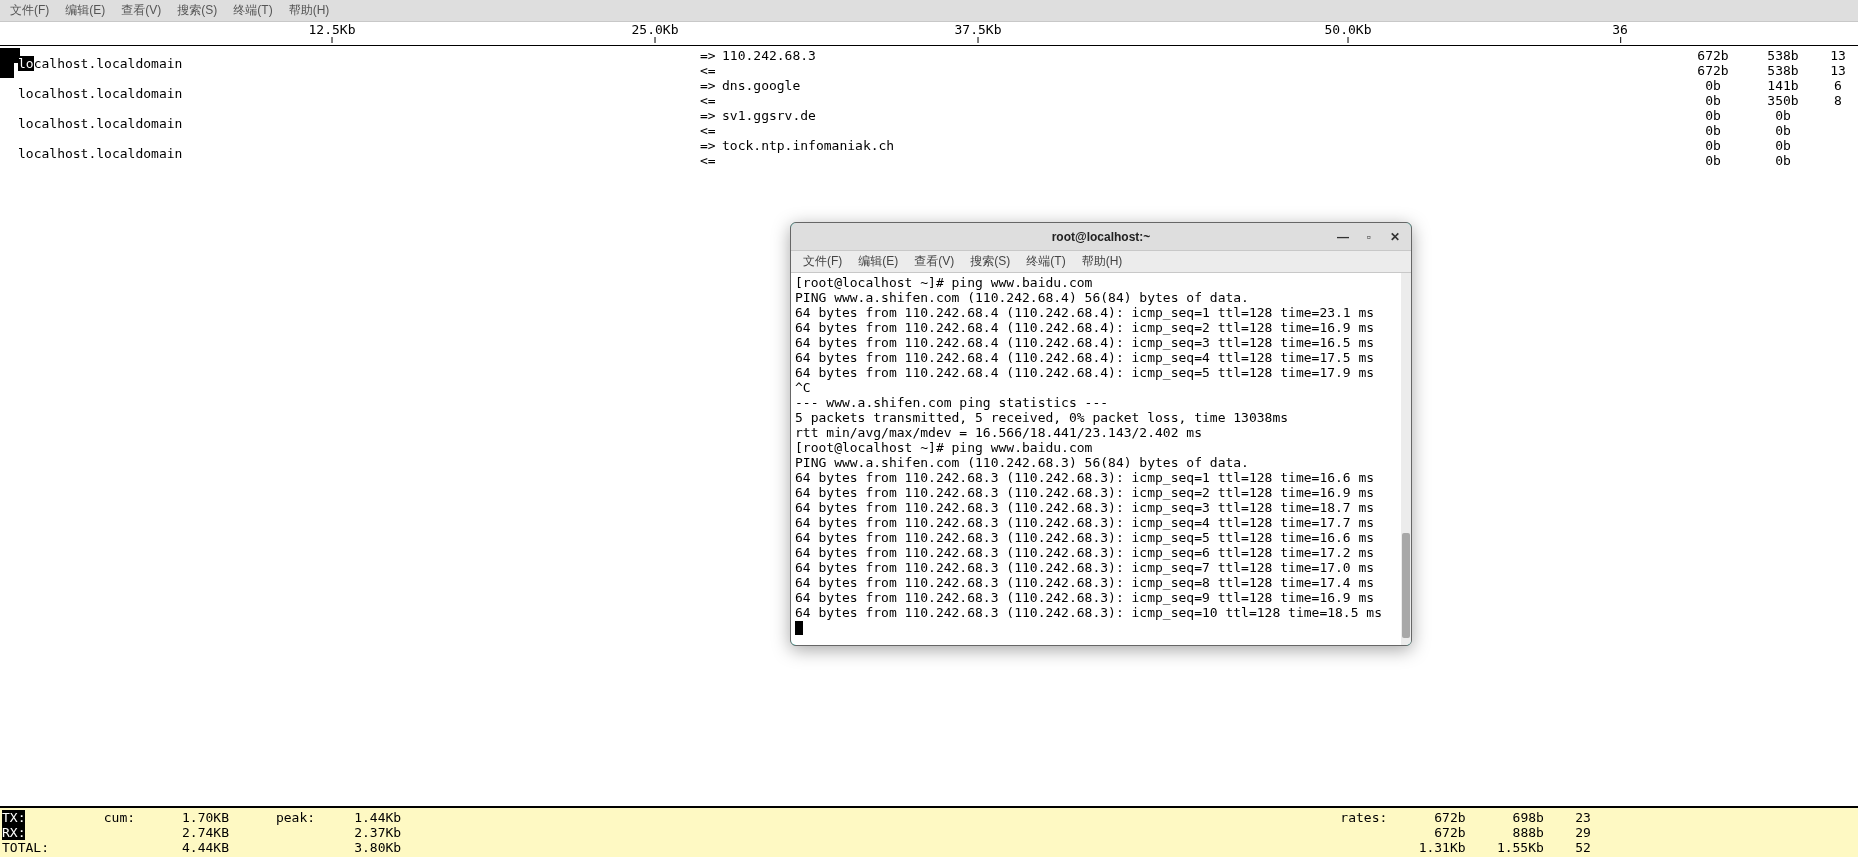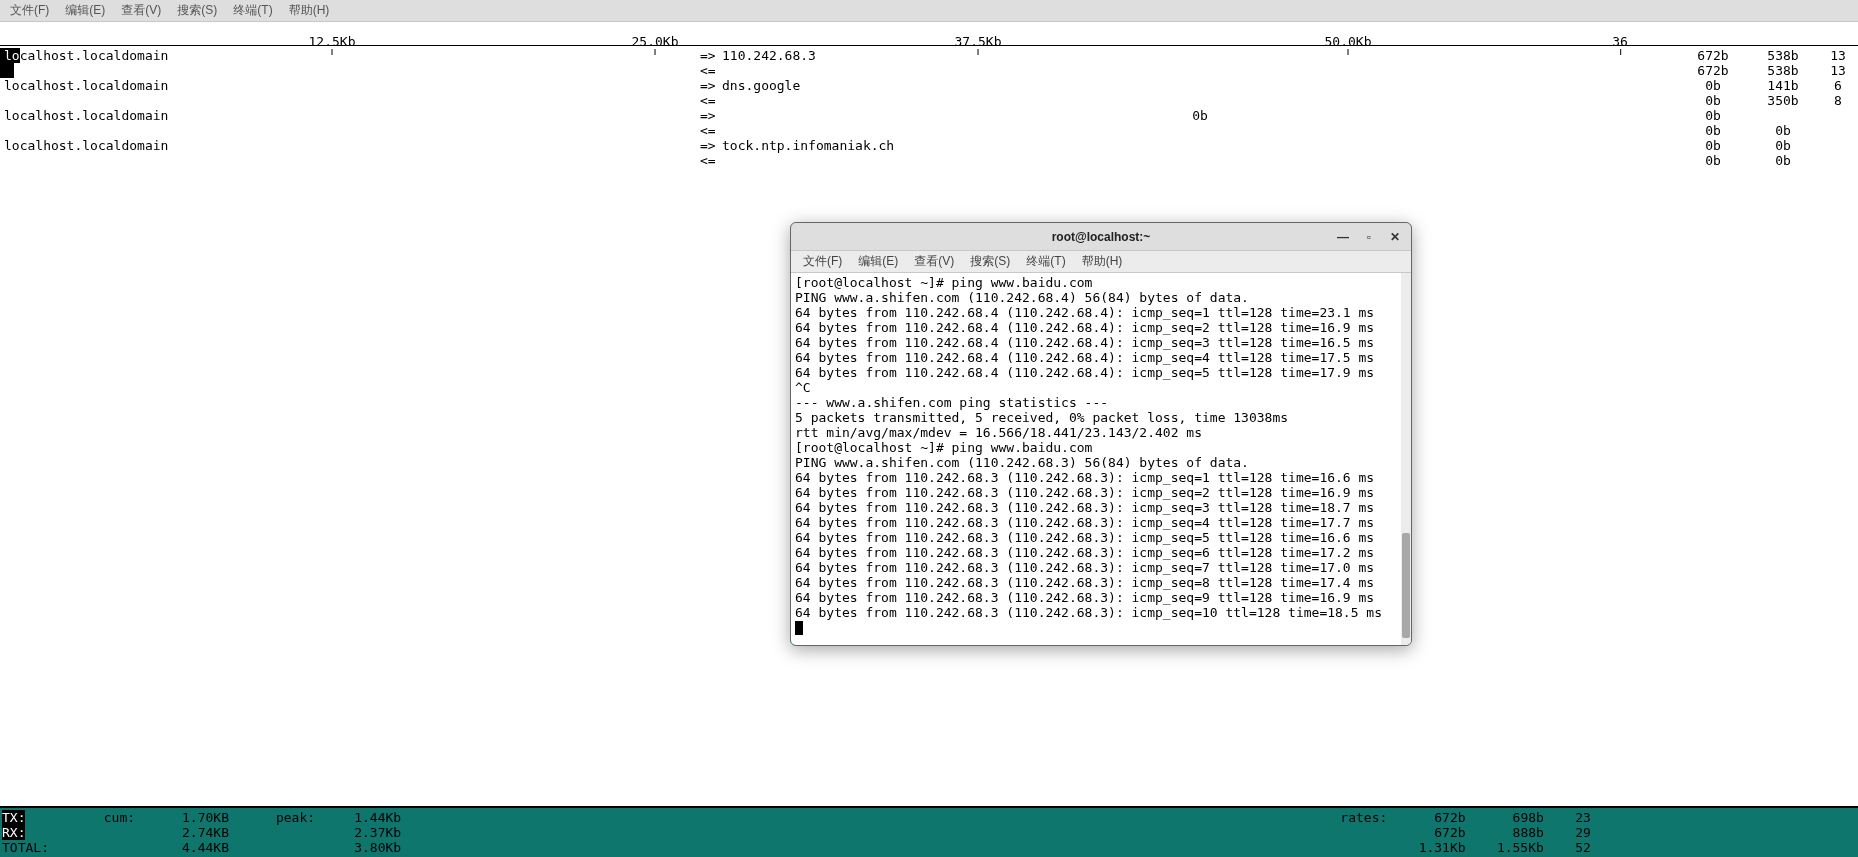--- a/index.html
+++ b/index.html
@@ -27,21 +27,21 @@
     color: #555;
   }
   .menubar span { padding: 2px 6px; cursor: default; }
   
   .scale-wrap { position: relative; height: 24px; border-bottom: 1px solid #000; }
   .scale-tick {
     position: absolute;
     top: 0;
     font-size: 13px;
     transform: translateX(-50%);
-    padding-top: 12px;
+    padding-top: 0;
     white-space: nowrap;
   }
   .scale-tick::after {
     content: "";
     position: absolute;
     left: 50%;
     bottom: -6px;
     width: 1px;
     height: 6px;
     background: #000;
@@ -49,37 +49,37 @@
   
   .conns { position: relative; padding-top: 2px; }
   .conn-row {
     display: grid;
     grid-template-columns: 700px 22px 1fr 70px 70px 40px;
     height: 15px;
     line-height: 15px;
     white-space: pre;
     position: relative;
   }
-  .conn-row .src { padding-left: 4px; }
+  .conn-row .src { padding-left: 18px; margin-top: 8px; }
   .conn-row .dir { text-align: left; }
   .conn-row .dst { }
   .conn-row .c1, .conn-row .c2, .conn-row .c3 { text-align: center; }
   .bar {
     position: absolute;
     left: 0; top: 0; bottom: 0;
     background: #000;
     z-index: -1;
   }
   .inv { background:#000; color:#fff; }
   
   .totals {
     position: absolute;
     left: 0; right: 0; bottom: 0;
     border-top: 2px solid #000;
-    background: #0f766e;
+    background: #fef9c3;
     padding: 2px 2px 2px 2px;
     white-space: pre;
     line-height: 15px;
   }
   .tot-line { display:flex; }
   
   .termwin {
     position: absolute;
     left: 790px;
     top: 222px;
@@ -166,21 +166,21 @@
     <div class="scale-tick" style="left: 978px;">37.5Kb</div>
     <div class="scale-tick" style="left: 1300px; margin-left: 48px;">50.0Kb</div>
     <div class="scale-tick" style="left: 1620px;">36</div>
   </div>
 
 <div class="conns" id="conns">
     <div class="conn-row"><span class="src"><span class="inv">lo</span>calhost.localdomain</span><span class="dir">=&gt;</span><span class="dst">110.242.68.3</span><span class="c1">672b</span><span class="c2">538b</span><span class="c3">13</span><div class="bar" style="width: 20px;"></div></div>
     <div class="conn-row"><span class="src"></span><span class="dir">&lt;=</span><span class="dst"></span><span class="c1">672b</span><span class="c2">538b</span><span class="c3">13</span><div class="bar" style="width: 14px;"></div></div>
     <div class="conn-row"><span class="src">localhost.localdomain</span><span class="dir">=&gt;</span><span class="dst">dns.google</span><span class="c1">0b</span><span class="c2">141b</span><span class="c3">6</span></div>
     <div class="conn-row"><span class="src"></span><span class="dir">&lt;=</span><span class="dst"></span><span class="c1">0b</span><span class="c2">350b</span><span class="c3">8</span></div>
-    <div class="conn-row"><span class="src">localhost.localdomain</span><span class="dir">=&gt;</span><span class="c1">0b</span><span class="c2">0b</span><span class="c3"></span></div>
+    <div class="conn-row"><span class="src">localhost.localdomain</span><span class="dir">=&gt;</span><span class="dst">sv1.ggsrv.de</span><span class="c1">0b</span><span class="c2">0b</span><span class="c3"></span></div>
     <div class="conn-row"><span class="src"></span><span class="dir">&lt;=</span><span class="dst"></span><span class="c1">0b</span><span class="c2">0b</span><span class="c3"></span></div>
     <div class="conn-row"><span class="src">localhost.localdomain</span><span class="dir">=&gt;</span><span class="dst">tock.ntp.infomaniak.ch</span><span class="c1">0b</span><span class="c2">0b</span><span class="c3"></span></div>
     <div class="conn-row"><span class="src"></span><span class="dir">&lt;=</span><span class="dst"></span><span class="c1">0b</span><span class="c2">0b</span><span class="c3"></span></div>
   </div>
 
 <div class="totals" id="totals"><div class="tot-line"><span class="inv">TX:</span>          cum:      1.70KB      peak:     1.44Kb                                                                                                                        rates:      672b      698b    23</div><div class="tot-line"><span class="inv">RX:</span>                    2.74KB                2.37Kb                                                                                                                                    672b      888b    29</div><div class="tot-line">TOTAL:                 4.44KB                3.80Kb                                                                                                                                  1.31Kb    1.55Kb    52</div></div>
 
 <div class="termwin">
   <div class="titlebar">
     <span>root@localhost:~</span>

